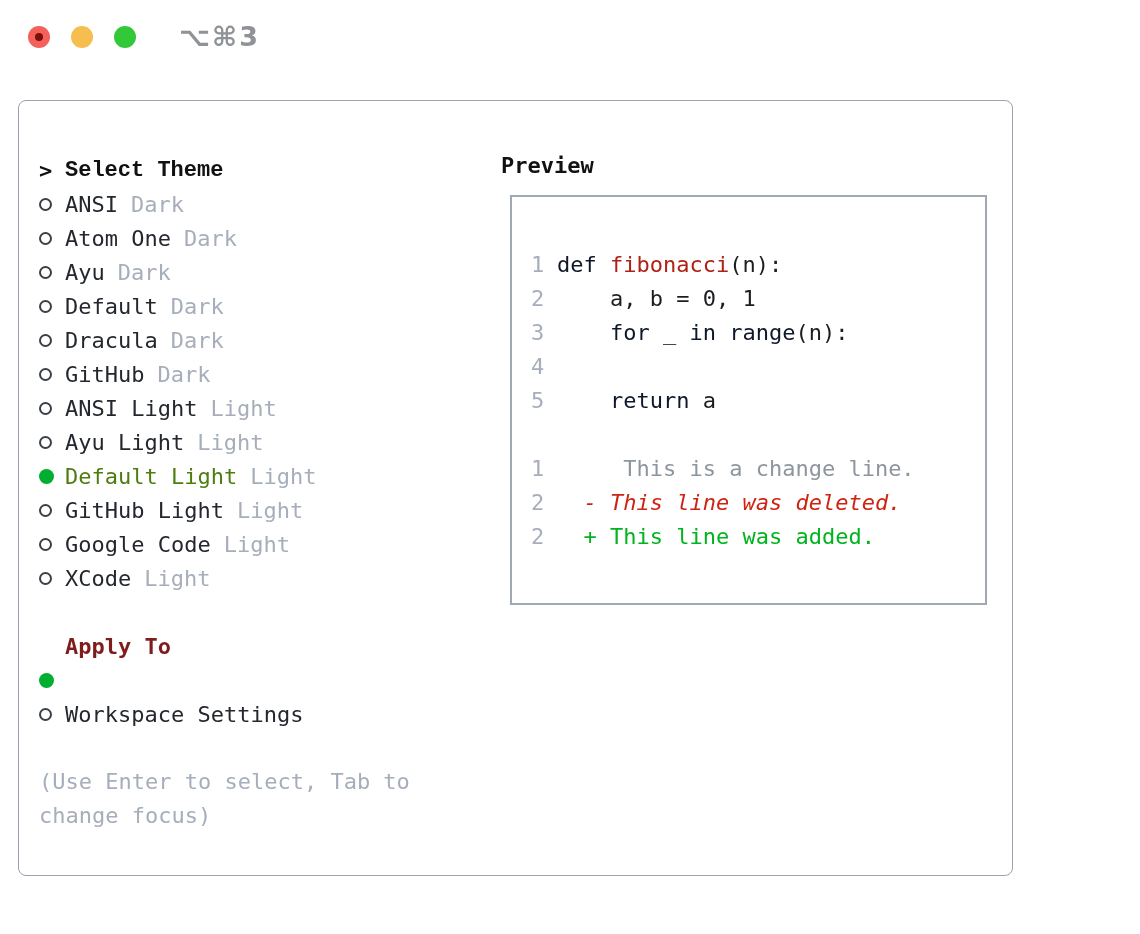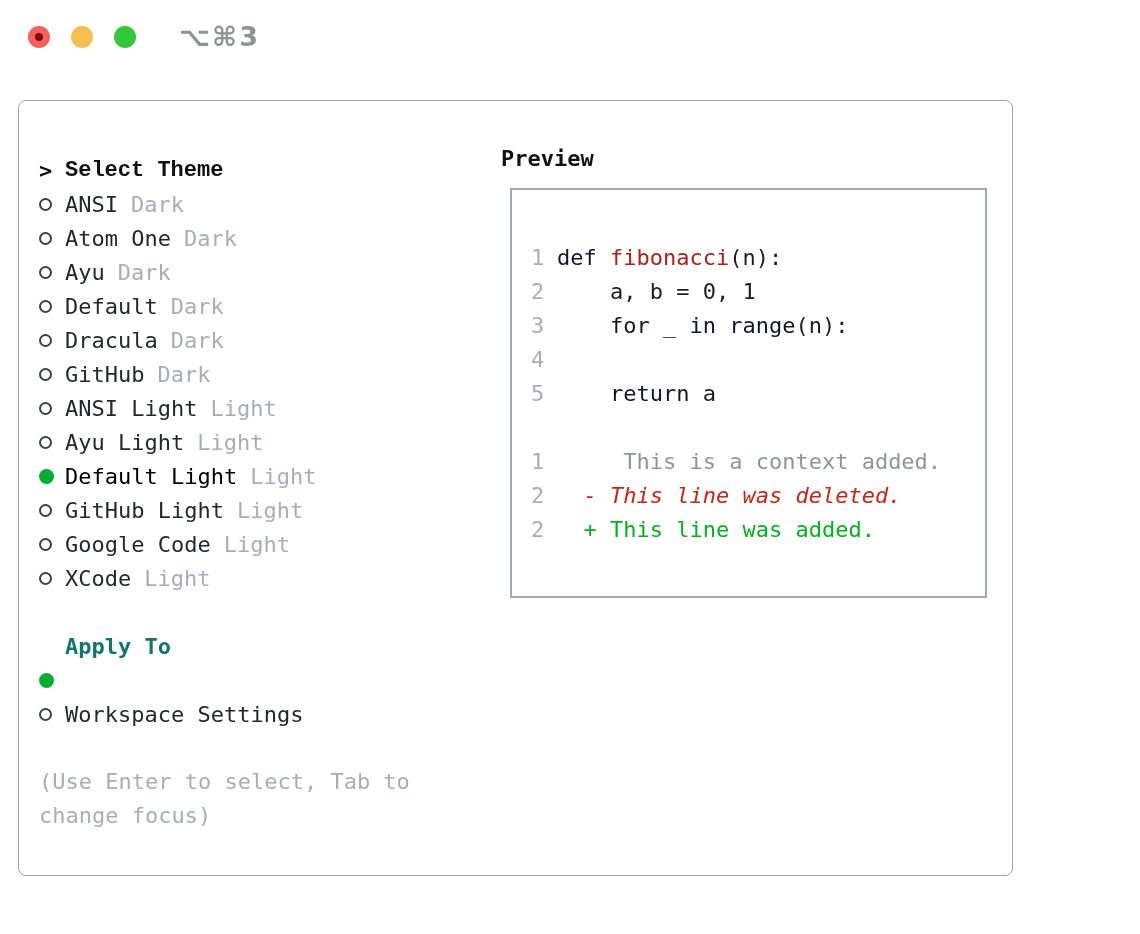--- a/index.html
+++ b/index.html
@@ -14,36 +14,36 @@
   .tl.green{background:#32c837;}
   .tl-dot{width:8px;height:8px;border-radius:50%;background:#7e0f08;display:block;}
   .shortcut{font-family:"DejaVu Sans","Liberation Sans",sans-serif;font-weight:700;font-size:27px;
             color:#8f9296;margin-left:22px;letter-spacing:2px;line-height:22px;}
 
   
   .panel{position:absolute;left:18px;top:100px;width:995px;height:776px;box-sizing:border-box;
          border:1.5px solid #99a2ae;border-radius:8px;background:#ffffff;}
 
   .left-col{position:absolute;left:20px;top:52px;width:434px;}
-  .right-col{position:absolute;left:482px;top:40px;width:500px;}
+  .right-col{position:absolute;left:482px;top:47px;width:500px;}
 
   .row{display:flex;align-items:center;height:34px;font-size:22px;color:#24282e;}
   .marker{width:26px;display:inline-flex;align-items:center;flex:0 0 26px;}
   .prompt{font-weight:700;color:#111;}
   .header-label{font-weight:700;color:#111;font-family:Liberation Mono, monospace;}
 
   .radio{width:13px;height:13px;border:2px solid #3b4047;border-radius:50%;box-sizing:border-box;display:inline-block;}
   .radio.selected{width:15px;height:15px;border:none;background:#00af31;}
 
   .t-label{white-space:pre;}
-  .t-label.sel{color:#000000;}
+  .t-label.sel{color:#4d7c0f;}
   .t-suffix{color:#a6aebb;margin-left:13px;white-space:pre;}
 
   .apply-block{margin-top:34px;}
-  .apply-title{font-weight:700;color:#0f766e;}
+  .apply-title{font-weight:700;color:#7f1d1d;}
 
   .footer{margin-top:34px;font-size:22px;line-height:34px;color:#a6aebb;}
 
   
   .preview-title{height:34px;display:flex;align-items:center;font-size:22px;font-weight:700;color:#111;}
   .preview-box{margin-top:13px;margin-left:9px;width:477px;height:410px;box-sizing:border-box;
                border:2px solid #9fa8b3;background:#ffffff;padding:50px 0 0 19px;overflow:hidden;}
   .crow{display:flex;height:34px;align-items:center;font-size:22px;}
   .lnum{flex:0 0 26px;color:#a6aebb;white-space:pre;}
   .ccode{white-space:pre;color:#1b1d20;}
@@ -208,21 +208,21 @@
             <div class="crow">
               <span class="lnum">5</span>
               <span class="ccode"><span class="c-pl">    </span><span class="c-kw">return</span><span class="c-pl"> a</span></span>
             </div>
             <div class="crow">
               <span class="lnum"></span>
               <span class="ccode"></span>
             </div>
             <div class="crow">
               <span class="lnum">1</span>
-              <span class="ccode"><span class="c-ctx">     This is a context added.</span></span>
+              <span class="ccode"><span class="c-ctx">     This is a change line.</span></span>
             </div>
             <div class="crow">
               <span class="lnum">2</span>
               <span class="ccode"><span class="c-del">  - This line was deleted.</span></span>
             </div>
             <div class="crow">
               <span class="lnum">2</span>
               <span class="ccode"><span class="c-add">  + This line was added.</span></span>
             </div>
           </div>

